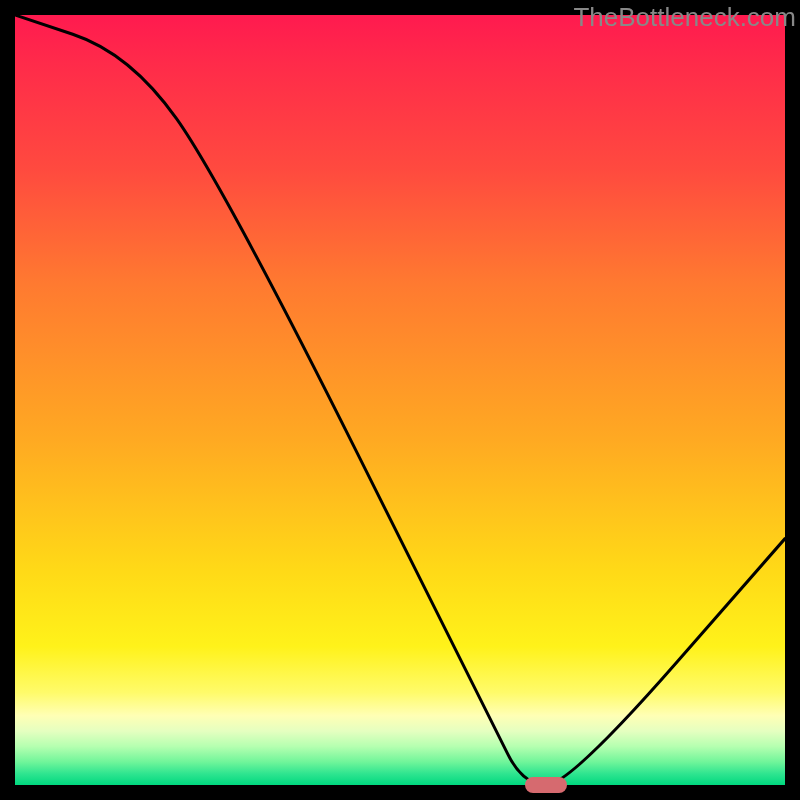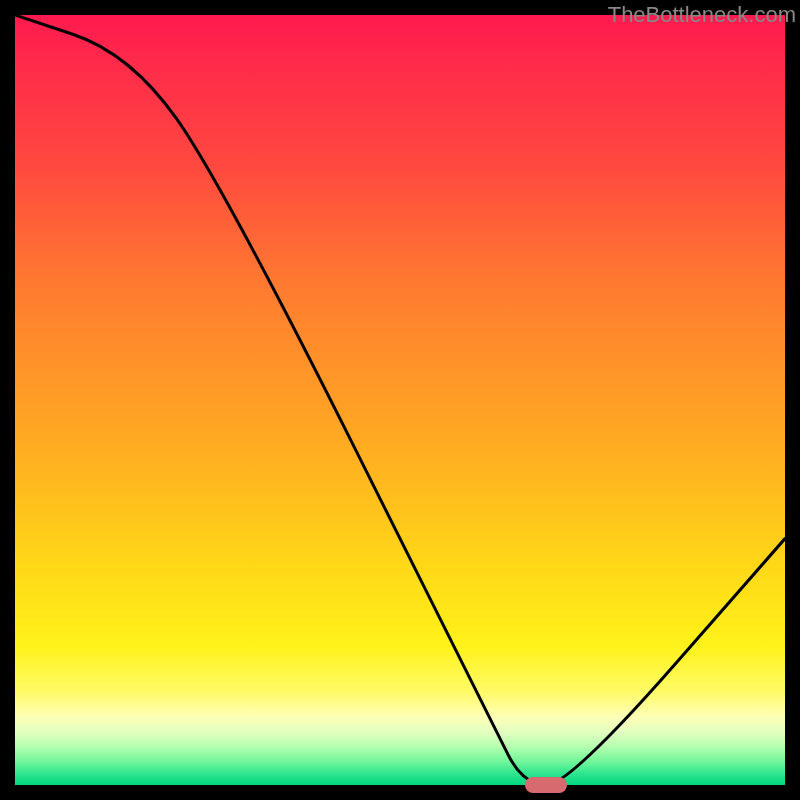--- a/index.html
+++ b/index.html
@@ -9,21 +9,21 @@
     height: 800px;
     background: #000;
     position: relative;
     font-family: Arial, sans-serif;
   }
   .watermark {
     position: absolute;
     top: 2px;
     right: 4px;
     color: #888;
-    font-size: 22px;
+    font-size: 26px;
     font-weight: 500;
     z-index: 10;
   }
   .plot-area {
     position: absolute;
     left: 15px;
     top: 15px;
     width: 770px;
     height: 770px;
     background: linear-gradient(to bottom,

